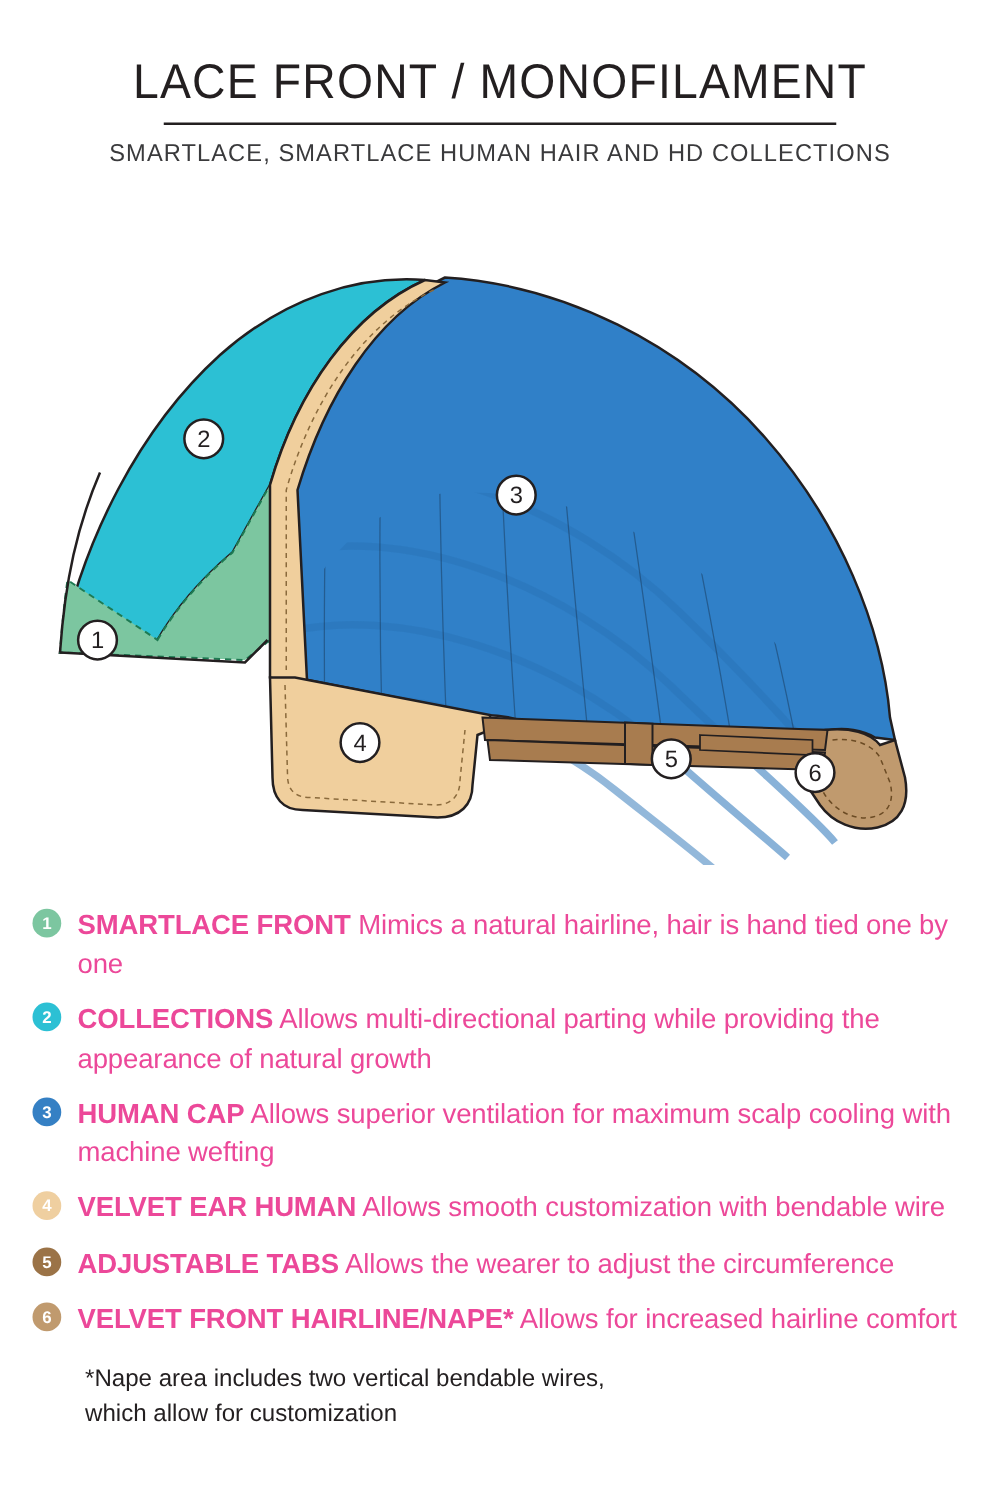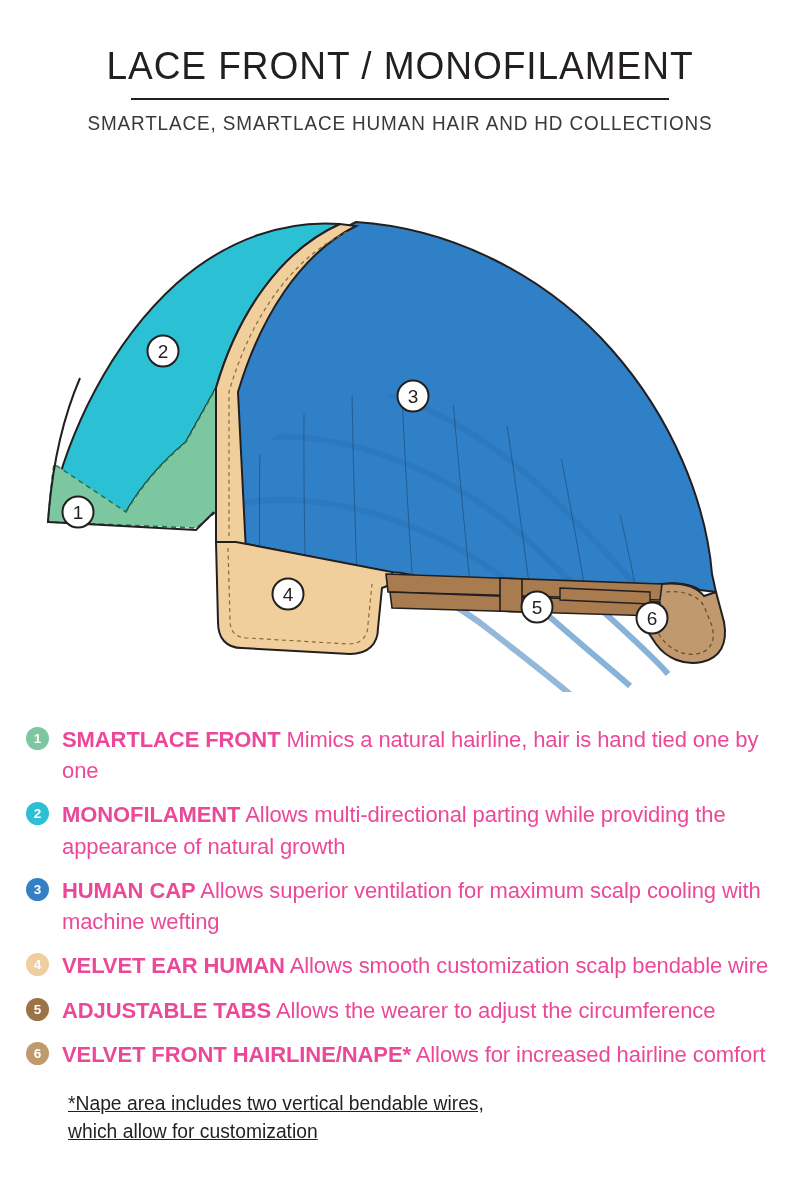--- a/index.html
+++ b/index.html
@@ -49,21 +49,20 @@
     flex:1 1 auto;font-size:22px;line-height:1.42;color:#ec4899;
     letter-spacing:-0.1px;
   }
   .legend-text b{font-weight:700;letter-spacing:-0.1px;}
   .legend-row + .legend-row{margin-top:13px;}
 
   .footnote{
     margin-top:20px;padding-left:68px;padding-right:20px;
     font-size:19.3px;line-height:1.45;color:#231f20;
     white-space:pre-line;
-    text-decoration:underline;
   }
 </style>
 </head>
 <body>
 
 <div class="page">
 
   <div class="header">
     <div class="title">LACE FRONT / MONOFILAMENT</div>
     <div class="rule"></div>
@@ -230,38 +229,38 @@
       <span class="bullet" style="background:#7cc6a0">1</span>
       <span class="legend-text">
         <b>SMARTLACE FRONT</b>
         <span>Mimics a natural hairline, hair is hand tied one by one</span>
       </span>
     </div>
 
     <div class="legend-row">
       <span class="bullet" style="background:#2cc0d4">2</span>
       <span class="legend-text">
-        <b>MONOFILAMENT</b>
+        <b>COLLECTIONS</b>
         <span>Allows multi-directional parting while providing the appearance of natural growth</span>
       </span>
     </div>
 
     <div class="legend-row">
       <span class="bullet" style="background:#3580c4">3</span>
       <span class="legend-text">
         <b>HUMAN CAP</b>
         <span>Allows superior ventilation for maximum scalp cooling with machine wefting</span>
       </span>
     </div>
 
     <div class="legend-row">
       <span class="bullet" style="background:#efcfa0">4</span>
       <span class="legend-text">
         <b>VELVET EAR HUMAN</b>
-        <span>Allows smooth customization scalp bendable wire</span>
+        <span>Allows smooth customization with bendable wire</span>
       </span>
     </div>
 
     <div class="legend-row">
       <span class="bullet" style="background:#9b7347">5</span>
       <span class="legend-text">
         <b>ADJUSTABLE TABS</b>
         <span>Allows the wearer to adjust the circumference</span>
       </span>
     </div>

